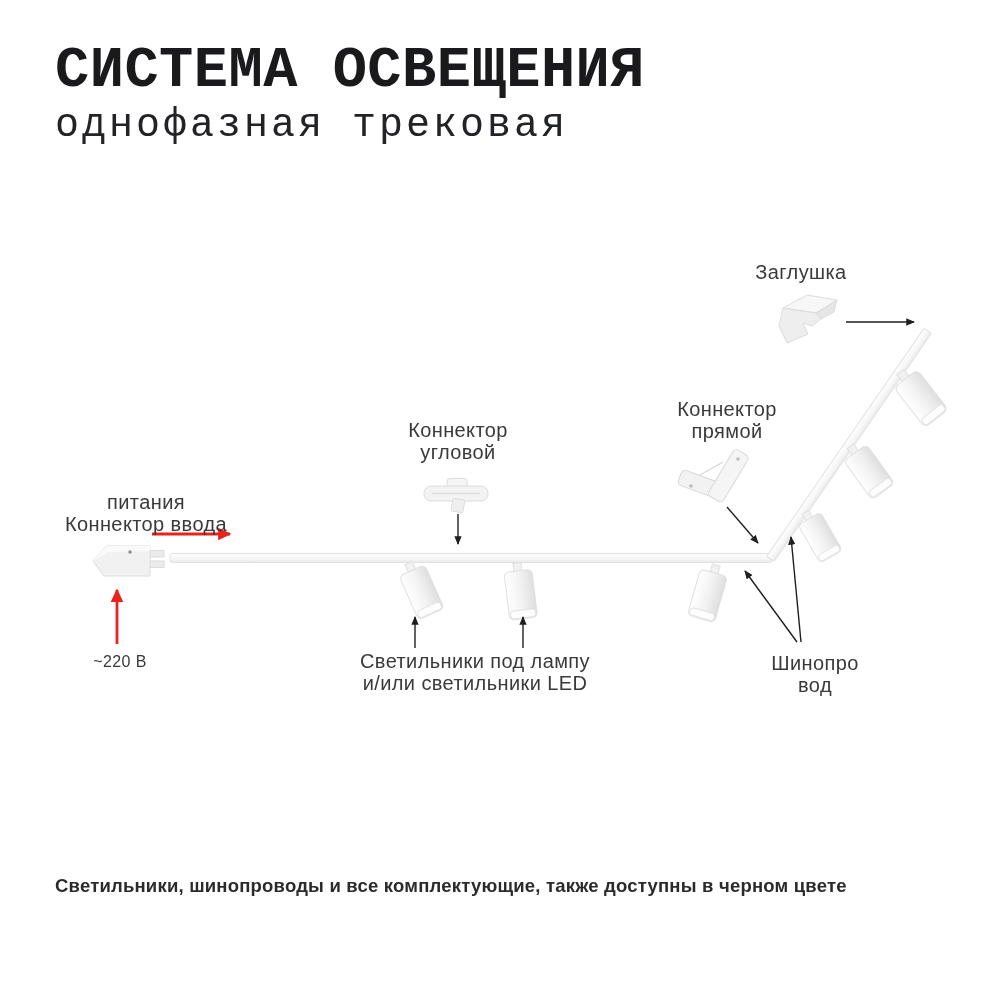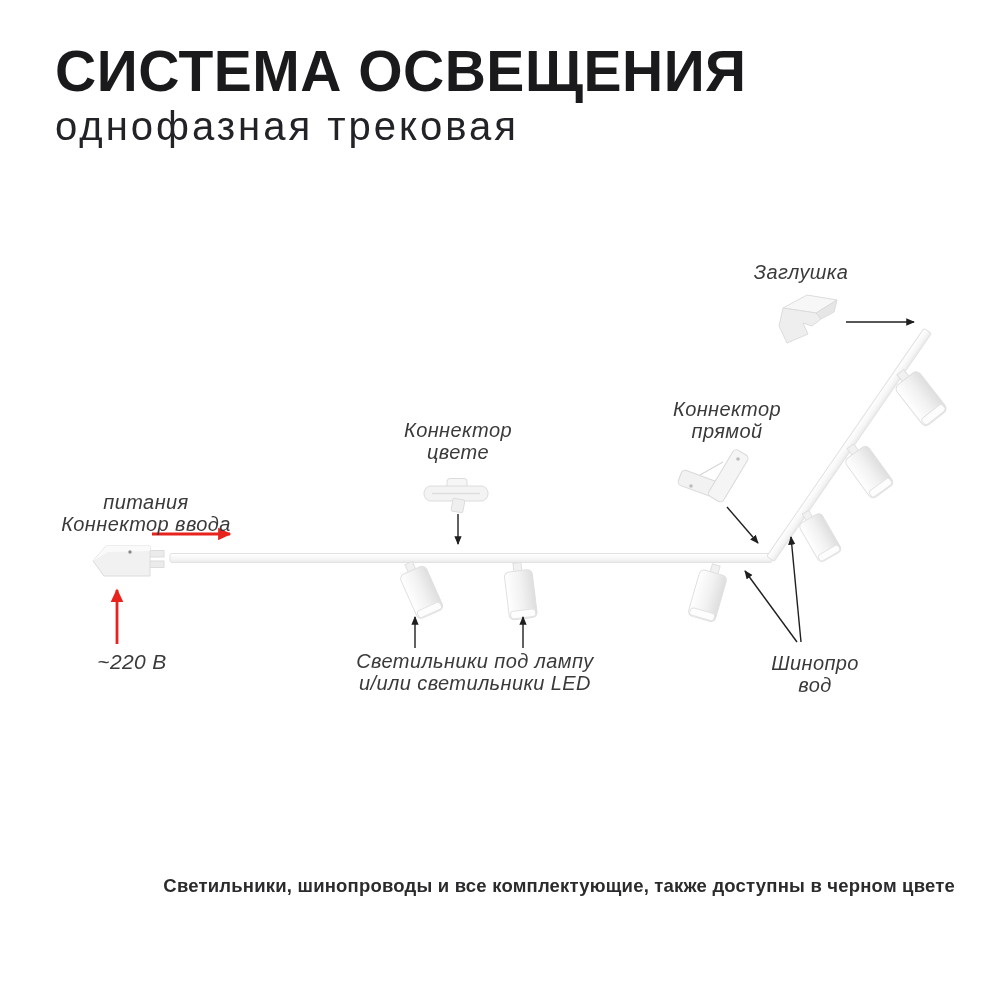--- a/index.html
+++ b/index.html
@@ -1,32 +1,32 @@
 <!DOCTYPE html>
 <html><head>
 <meta charset="utf-8">
 <style>
   html,body{margin:0;padding:0;background:#fff;}
   .canvas{position:relative;width:1000px;height:1000px;background:#ffffff;overflow:hidden;
           font-family:"Liberation Sans", sans-serif;}
-  header{position:absolute;left:55px;top:44px;}
+  header{position:absolute;left:55px;top:44px;font-family:Liberation Mono, monospace;}
   h1{margin:0;font-size:57px;line-height:54px;font-weight:800;color:#1a1a1c;letter-spacing:0.5px;}
   .subtitle{margin-top:10px;font-size:40px;line-height:36px;font-weight:400;color:#222326;letter-spacing:3px;}
-  .diagram{position:absolute;inset:0;font-style:italic;}
+  .diagram{position:absolute;inset:0;}
   .diagram svg{position:absolute;left:0;top:0;}
   .lbl{position:absolute;color:#3a3a3c;font-size:20px;line-height:22px;text-align:center;letter-spacing:0.4px;}
   .lbl-endcap{left:731px;top:261px;width:140px;}
   .lbl-corner{left:652px;top:398px;width:150px;}
   .lbl-straight{left:383px;top:419px;width:150px;}
   .lbl-power{left:48px;top:491px;width:196px;}
-  .lbl-voltage{left:72px;top:651px;width:120px;font-size:21px;}
+  .lbl-voltage{left:60px;top:651px;width:120px;font-size:16px;}
   .lbl-lamps{left:340px;top:650px;width:270px;}
   .lbl-track{left:755px;top:652px;width:120px;}
   .footnote{position:absolute;left:55px;top:875px;width:900px;font-size:18.5px;font-weight:600;
-            color:#2b2b2e;letter-spacing:0.2px;text-align:right;}
+            color:#2b2b2e;letter-spacing:0.2px;}
 </style>
 </head>
 <body>
 
 <div class="canvas">
 
   <header>
     <h1>СИСТЕМА ОСВЕЩЕНИЯ</h1>
     <div class="subtitle">однофазная трековая</div>
   </header>
@@ -116,21 +116,21 @@
 
     <div class="lbl lbl-endcap">Заглушка</div>
 
     <div class="lbl lbl-corner">
       <div>Коннектор</div>
       <div>прямой</div>
     </div>
 
     <div class="lbl lbl-straight">
       <div>Коннектор</div>
-      <div>цвете</div>
+      <div>угловой</div>
     </div>
 
     <div class="lbl lbl-power">
       <div>питания</div>
       <div>Коннектор ввода</div>
     </div>
 
     <div class="lbl lbl-voltage">~220 В</div>
 
     <div class="lbl lbl-track">

